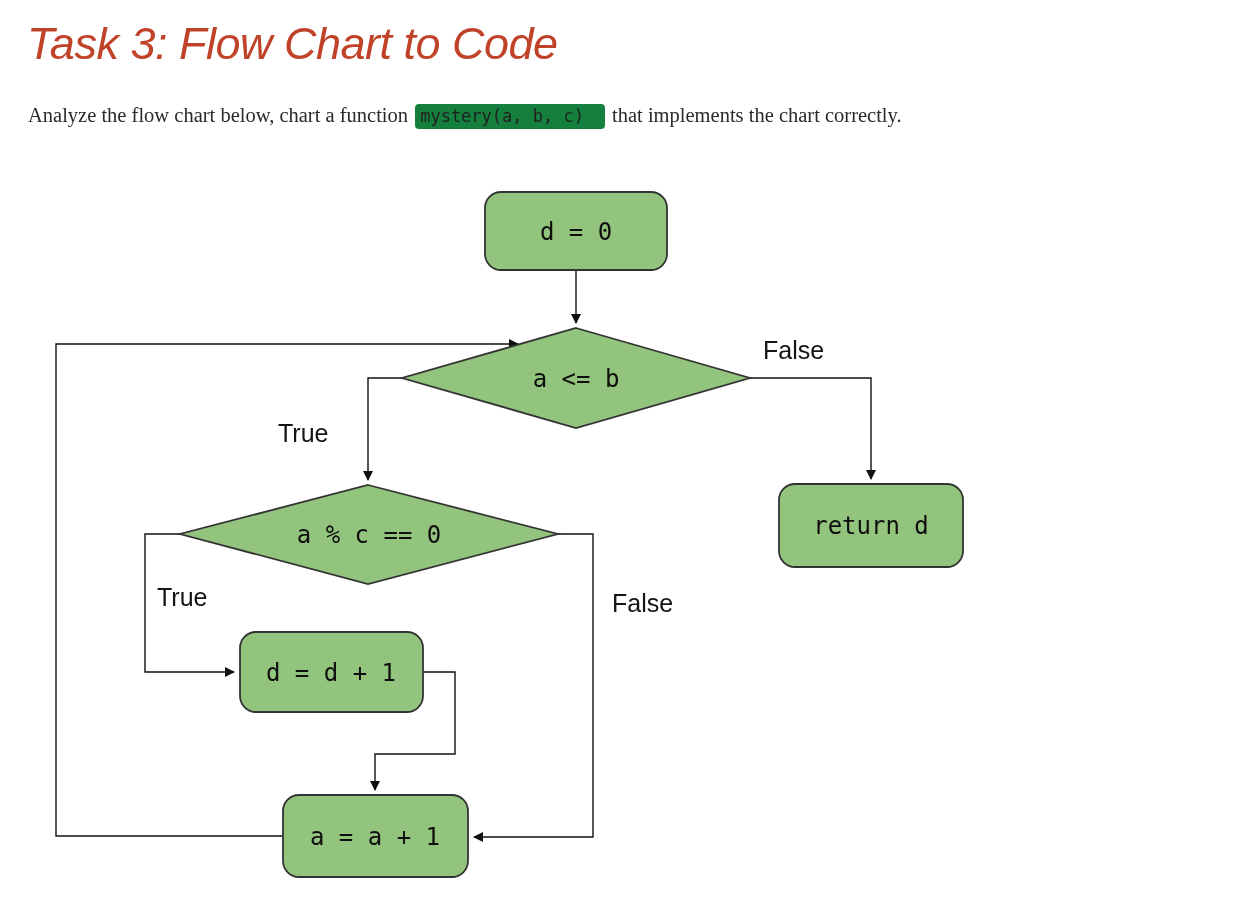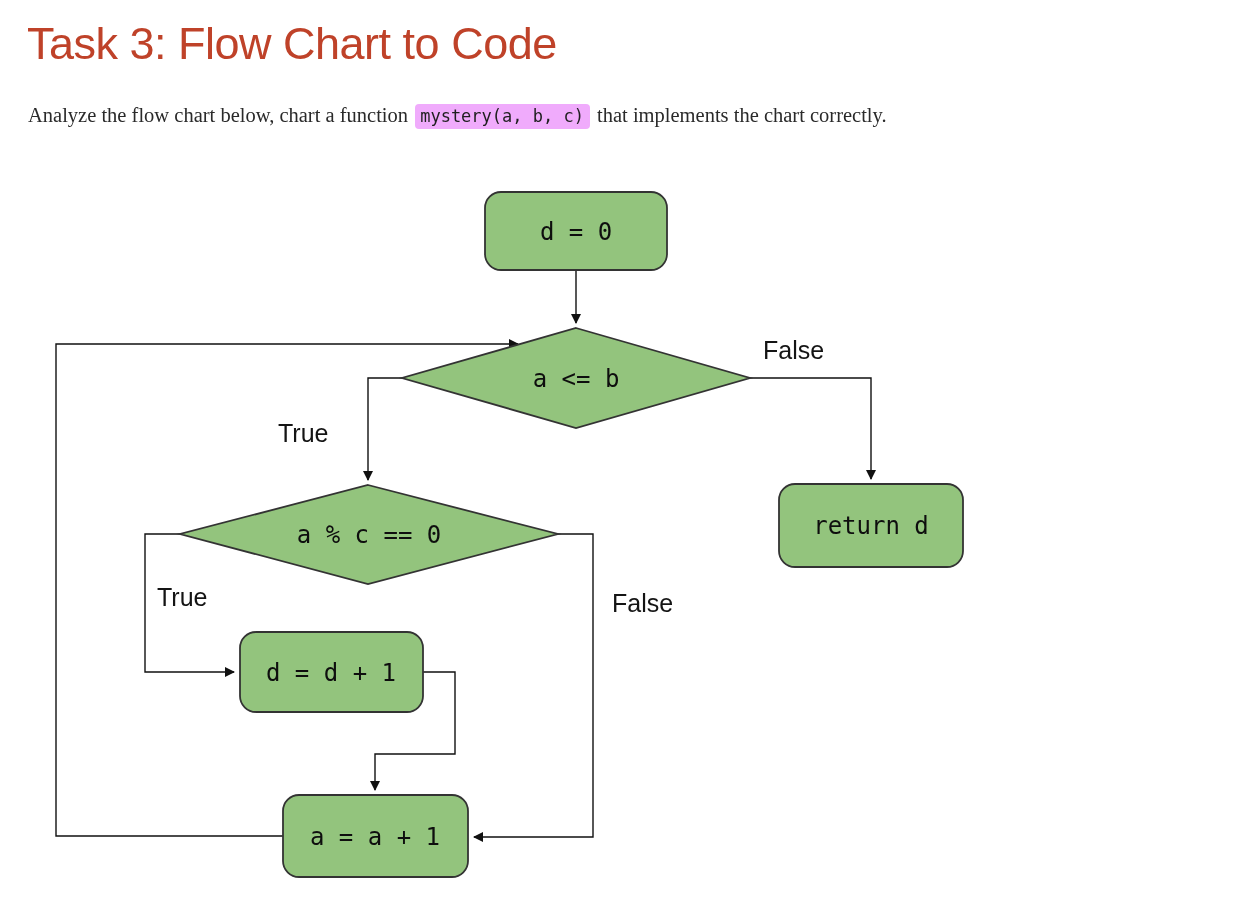--- a/index.html
+++ b/index.html
@@ -13,36 +13,37 @@
   .page-title {
     position: absolute;
     left: 27px; top: 18px;
     margin: 0;
     font-family: "Liberation Sans", sans-serif;
     font-size: 45px;
     font-weight: 300;
     letter-spacing: -0.5px;
     color: #bf4229;
     white-space: nowrap;
+    font-style: italic;
   }
   .intro {
     position: absolute;
     left: 28px; top: 104px;
     margin: 0;
     font-family: "Liberation Serif", serif;
     font-size: 20.5px;
     color: #2a2a2a;
     white-space: nowrap;
   }
   .inline-code {
     font-family: "DejaVu Sans Mono", monospace;
     font-size: 17px;
-    background: #f0abfc;
+    background: #15803d;
     color: #1f1f1f;
-    padding: 2px 6px 3px 5px;
+    padding: 2px 21px 3px 5px;
     border-radius: 4px;
     margin: 0 2px;
   }
   .flowchart-svg {
     position: absolute;
     left: 0; top: 0;
     width: 1242px; height: 912px;
   }
   .edge {
     fill: none;

